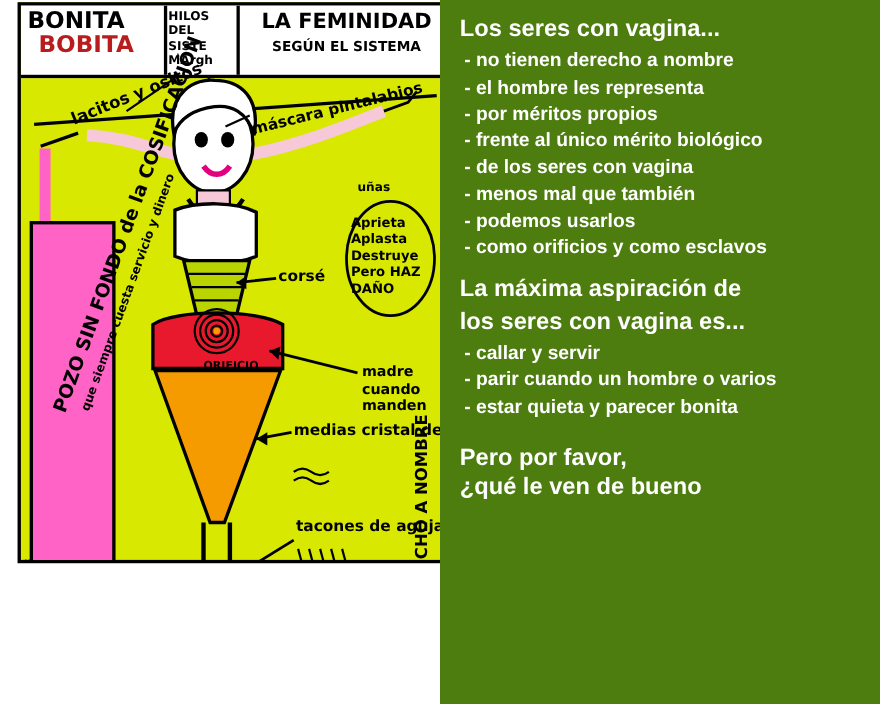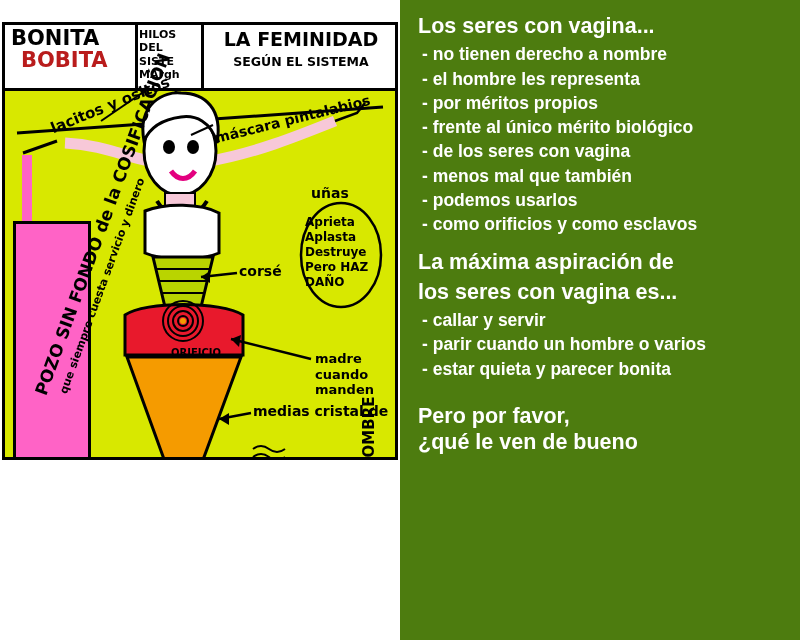--- a/index.html
+++ b/index.html
@@ -9,26 +9,25 @@
     font-family:"Liberation Sans", sans-serif;
   }
   .page{position:relative;width:800px;height:640px;background:#ffffff;}
 
   
   .art{
     position:absolute;left:0;top:0;width:400px;height:640px;
     background:#ffffff;overflow:hidden;
   }
   .art-inner{
-    position:absolute;left:2px;top:2px;width:396px;height:438px;
+    position:absolute;left:16px;top:2px;width:396px;height:510px;
     background:#d8e800;
     border:3px solid #000;
     box-sizing:border-box;
     overflow:hidden;
-    margin-top:20px;
   }
   
   .hdr{
     position:absolute;left:0;top:0;width:100%;height:66px;background:#ffffff;
     border-bottom:3px solid #000;box-sizing:border-box;
   }
   .hdr .divider{position:absolute;top:0;bottom:0;width:3px;background:#000;}
   .d1{left:130px;}
   .d2{left:196px;}
 
@@ -72,21 +71,21 @@
     transform-origin:left top;
     font-family:"DejaVu Sans", sans-serif;font-weight:bold;font-size:15px;color:#000;
     white-space:nowrap;
   }
 
   .handw{
     position:absolute;font-family:"DejaVu Sans", sans-serif;color:#000;font-weight:bold;
   }
   .lacitos{left:42px;top:72px;font-size:15px;transform:rotate(-22deg);line-height:1.15;}
   .mascara{left:208px;top:86px;font-size:14px;transform:rotate(-14deg);line-height:1.15;}
-  .unas{left:306px;top:160px;font-size:14px;line-height:1.15;}
+  .unas{left:306px;top:160px;font-size:11px;line-height:1.15;}
   .unas-list{left:300px;top:190px;font-size:12px;line-height:1.25;width:78px;}
   .corse{left:234px;top:238px;font-size:14px;}
   .madre{left:310px;top:326px;font-size:13px;line-height:1.2;}
   .medias{left:248px;top:378px;font-size:14px;line-height:1.2;}
   .tacones{left:250px;top:466px;font-size:14px;line-height:1.2;}
   .quieta{left:144px;top:548px;font-size:17px;line-height:1.02;color:#000;}
   .puta{left:256px;top:546px;font-size:21px;line-height:1.02;color:#c2410c;}
   .orificio-lbl{
     position:absolute;left:148px;top:322px;width:86px;text-align:center;
     font-family:"DejaVu Sans", sans-serif;font-weight:bold;font-size:10px;color:#000;

